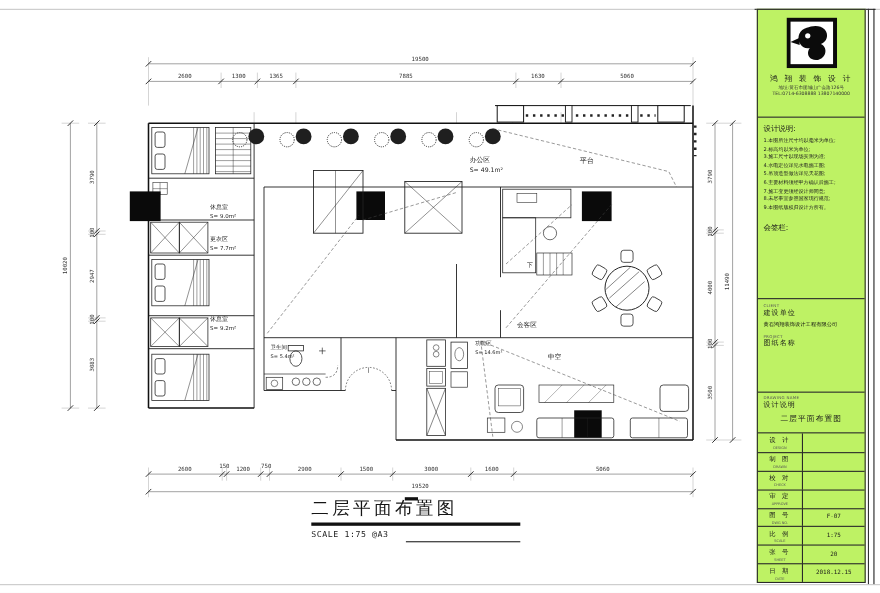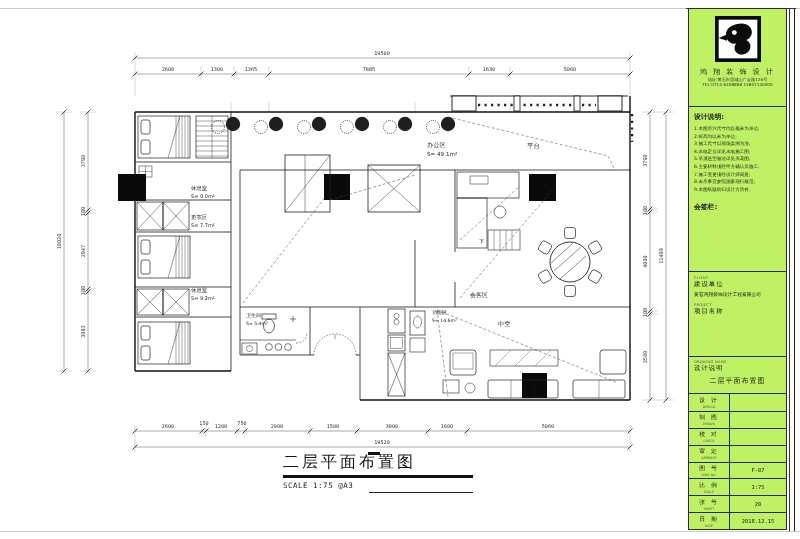--- a/index.html
+++ b/index.html
@@ -23,21 +23,21 @@
   .dt-line2{height:1px;background:#222;margin-top:2px;margin-left:86px;}
   .dt-mark{position:absolute;left:368px;top:452px;width:12px;height:3px;background:#111;}
   
   .tb{position:absolute;left:688px;top:8px;width:99px;height:522px;border:1px solid #2a2a2a;
       background:#bef264;display:flex;flex-direction:column;box-sizing:border-box;}
   .tb-logo{height:97px;border-bottom:1px solid #2a2a2a;text-align:center;flex:none;}
   .tb-logo svg{margin-top:7px;}
   .tb-name{font-size:7px;letter-spacing:2px;margin-top:1px;white-space:nowrap;}
   .tb-line{font-size:4.2px;color:#333;line-height:5.4px;white-space:nowrap;overflow:hidden;}
   .tb-notes{height:165px;border-bottom:1px solid #2a2a2a;padding:4px 5px;box-sizing:border-box;flex:none;}
-  .tb-h{font-size:6.8px;font-weight:bold;margin:1px 0 3px;}
+  .tb-h{font-size:6.8px;font-weight:normal;margin:1px 0 3px;}
   .tb-note{font-size:4.6px;line-height:7.6px;color:#222;white-space:nowrap;overflow:hidden;}
   .tb-sign{margin-top:9px;}
   .tb-fields{height:85px;border-bottom:1px solid #2a2a2a;padding:4px 5px;box-sizing:border-box;flex:none;}
   .tb-sub{font-size:3.6px;color:#555;letter-spacing:.3px;}
   .tb-lbl{font-size:6.4px;letter-spacing:1px;margin-bottom:2px;}
   .tb-val{font-size:4.8px;color:#111;margin:1px 0 6px;white-space:nowrap;overflow:hidden;}
   .tb-namesec{height:37px;border-bottom:1.4px solid #2a2a2a;padding:3px 5px;box-sizing:border-box;flex:none;}
   .tb-dwgname{font-size:7px;text-align:center;margin-top:3px;letter-spacing:1px;white-space:nowrap;}
   .tb-table{flex:1;display:grid;grid-template-columns:40px 1fr;grid-auto-rows:1fr;}
   .tc{border-top:1px solid #2a2a2a;display:flex;flex-direction:column;align-items:center;justify-content:center;overflow:hidden;}
@@ -331,21 +331,21 @@
       <div class="tb-note">8.未尽事宜参照国家现行规范;</div>
       <div class="tb-note">9.本图纸版权归设计方所有。</div>
       <div class="tb-h tb-sign">会签栏:</div>
     </div>
 
     <div class="tb-fields">
       <div class="tb-sub">CLIENT</div>
       <div class="tb-lbl">建设单位</div>
       <div class="tb-val">黄石鸿翔装饰设计工程有限公司</div>
       <div class="tb-sub">PROJECT</div>
-      <div class="tb-lbl">项目名称</div>
+      <div class="tb-lbl">图纸名称</div>
       <div class="tb-val"></div>
     </div>
 
     <div class="tb-namesec">
       <div class="tb-sub">DRAWING NAME</div>
       <div class="tb-lbl">设计说明</div>
       <div class="tb-dwgname">二层平面布置图</div>
     </div>
 
     <div class="tb-table">

